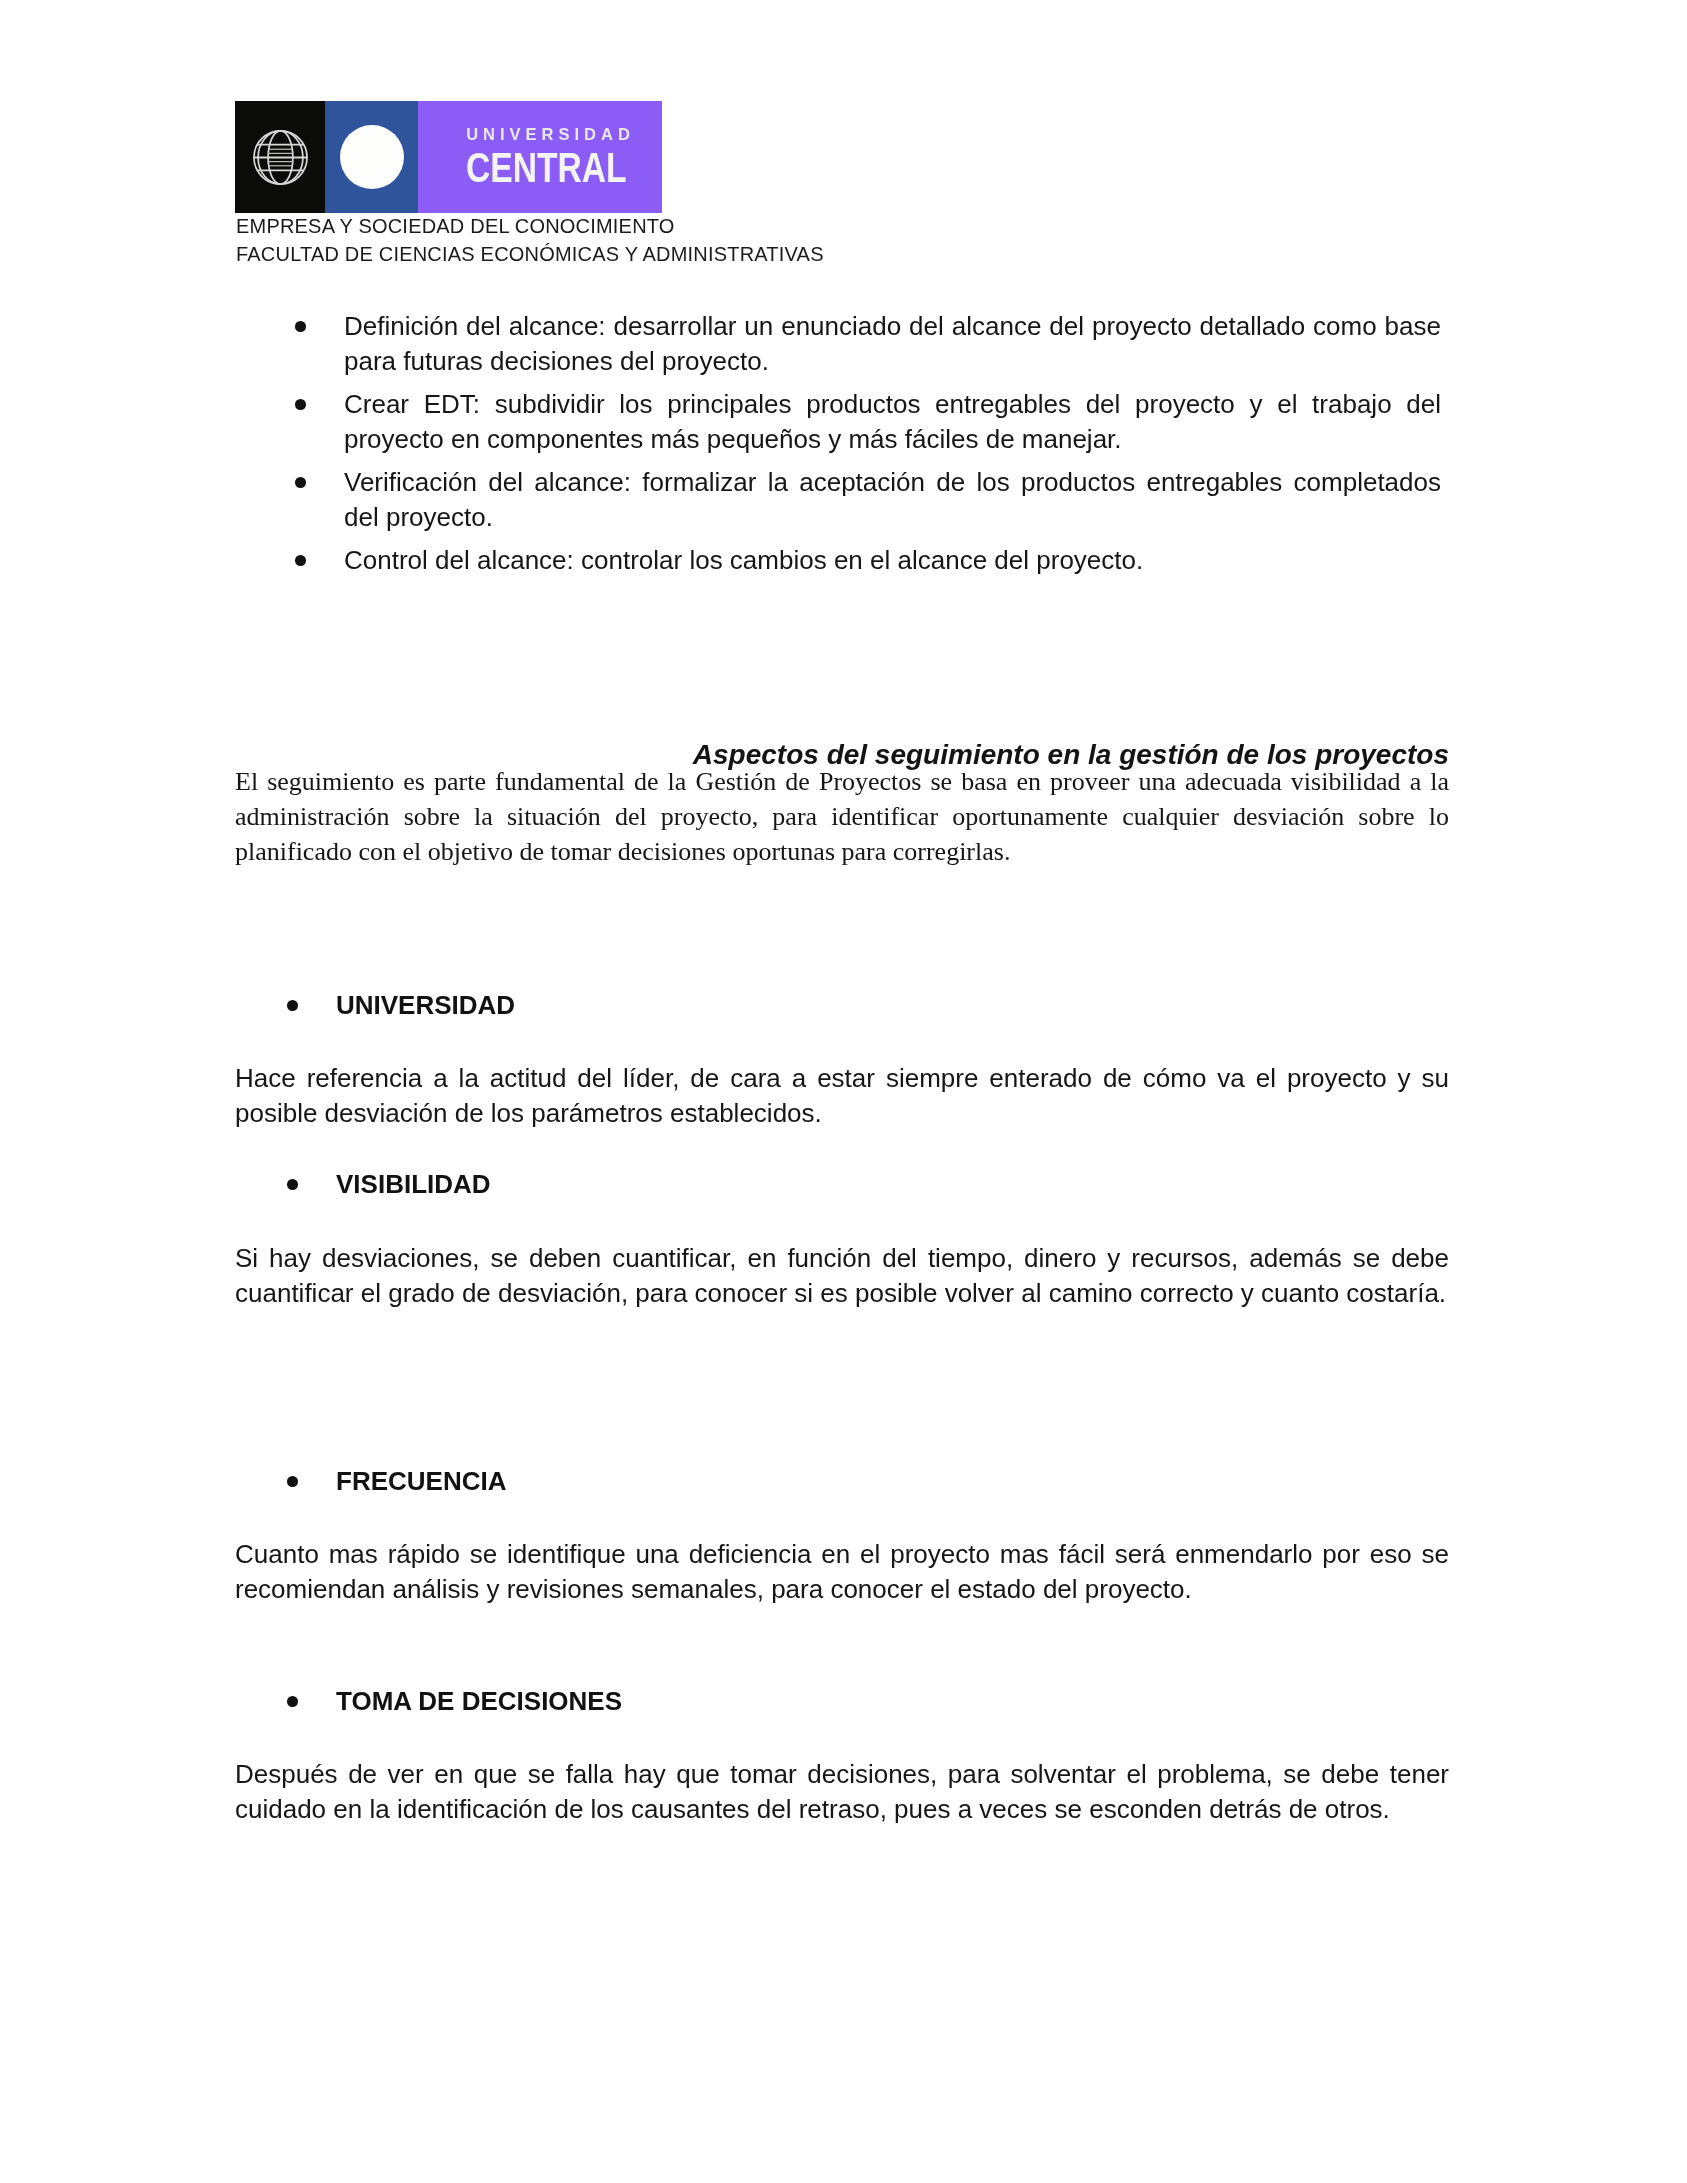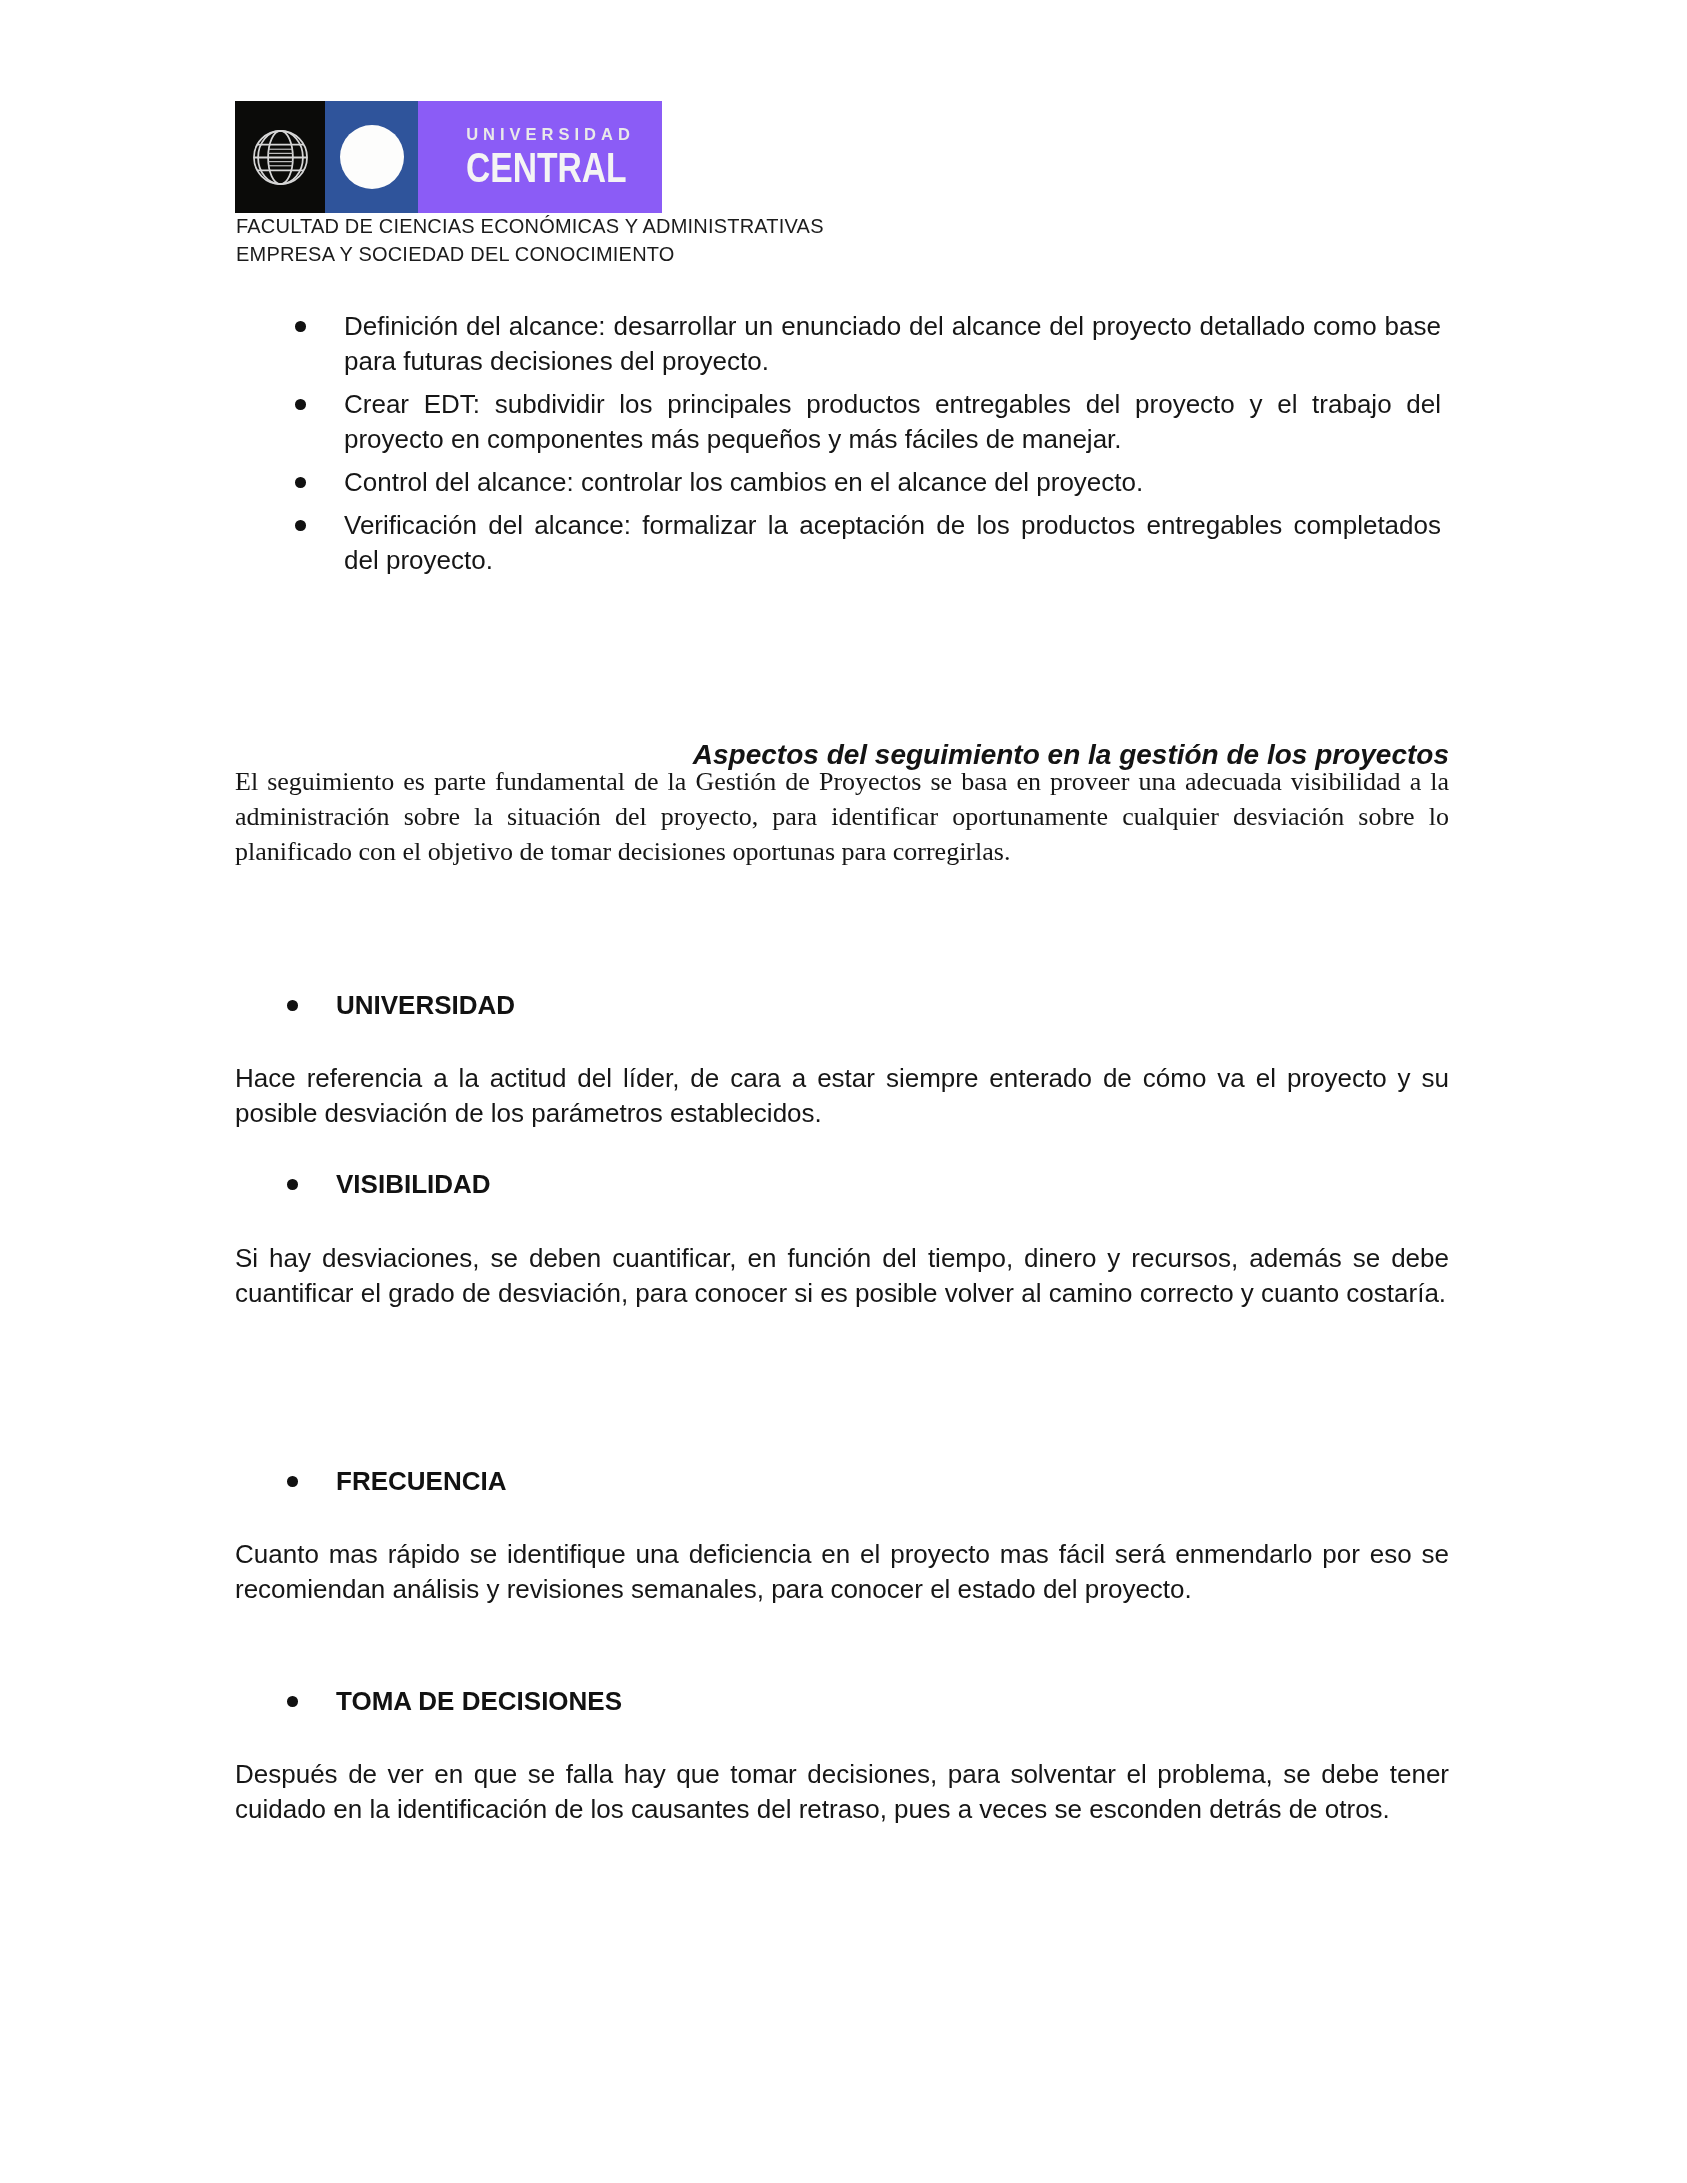--- a/index.html
+++ b/index.html
@@ -135,29 +135,29 @@
     <div class="logo-seg seg-circle">
       <div class="logo-circle"></div>
     </div>
     <div class="logo-seg seg-wordmark">
       <div class="wordmark-top">UNIVERSIDAD</div>
       <div class="wordmark-bottom">CENTRAL</div>
     </div>
   </div>
 
   <div class="faculty">
+    <div>EMPRESA Y SOCIEDAD DEL CONOCIMIENTO</div>
     <div>FACULTAD DE CIENCIAS ECONÓMICAS Y ADMINISTRATIVAS</div>
-    <div>EMPRESA Y SOCIEDAD DEL CONOCIMIENTO</div>
   </div>
 
   <ul class="scope-list">
     <li>Definición del alcance: desarrollar un enunciado del alcance del proyecto detallado como base para futuras decisiones del proyecto.</li>
     <li>Crear EDT: subdividir los principales productos entregables del proyecto y el trabajo del proyecto en componentes más pequeños y más fáciles de manejar.</li>
+    <li>Verificación del alcance: formalizar la aceptación de los productos entregables completados del proyecto.</li>
     <li>Control del alcance: controlar los cambios en el alcance del proyecto.</li>
-    <li>Verificación del alcance: formalizar la aceptación de los productos entregables completados del proyecto.</li>
   </ul>
 
   <h2 class="section-heading">Aspectos del seguimiento en la gestión de los proyectos</h2>
 
   <p class="para pos-intro">El seguimiento es parte fundamental de la Gestión de Proyectos se basa en proveer una adecuada visibilidad a la administración sobre la situación del proyecto, para identificar oportunamente cualquier desviación sobre lo planificado con el objetivo de tomar decisiones oportunas para corregirlas.</p>
 
   <div class="aspect-title pos-t-vis">UNIVERSIDAD</div>
   <p class="para pos-p-vis">Hace referencia a la actitud del líder, de cara a estar siempre enterado de cómo va el proyecto y su posible desviación de los parámetros establecidos.</p>
 
   <div class="aspect-title pos-t-des">VISIBILIDAD</div>

